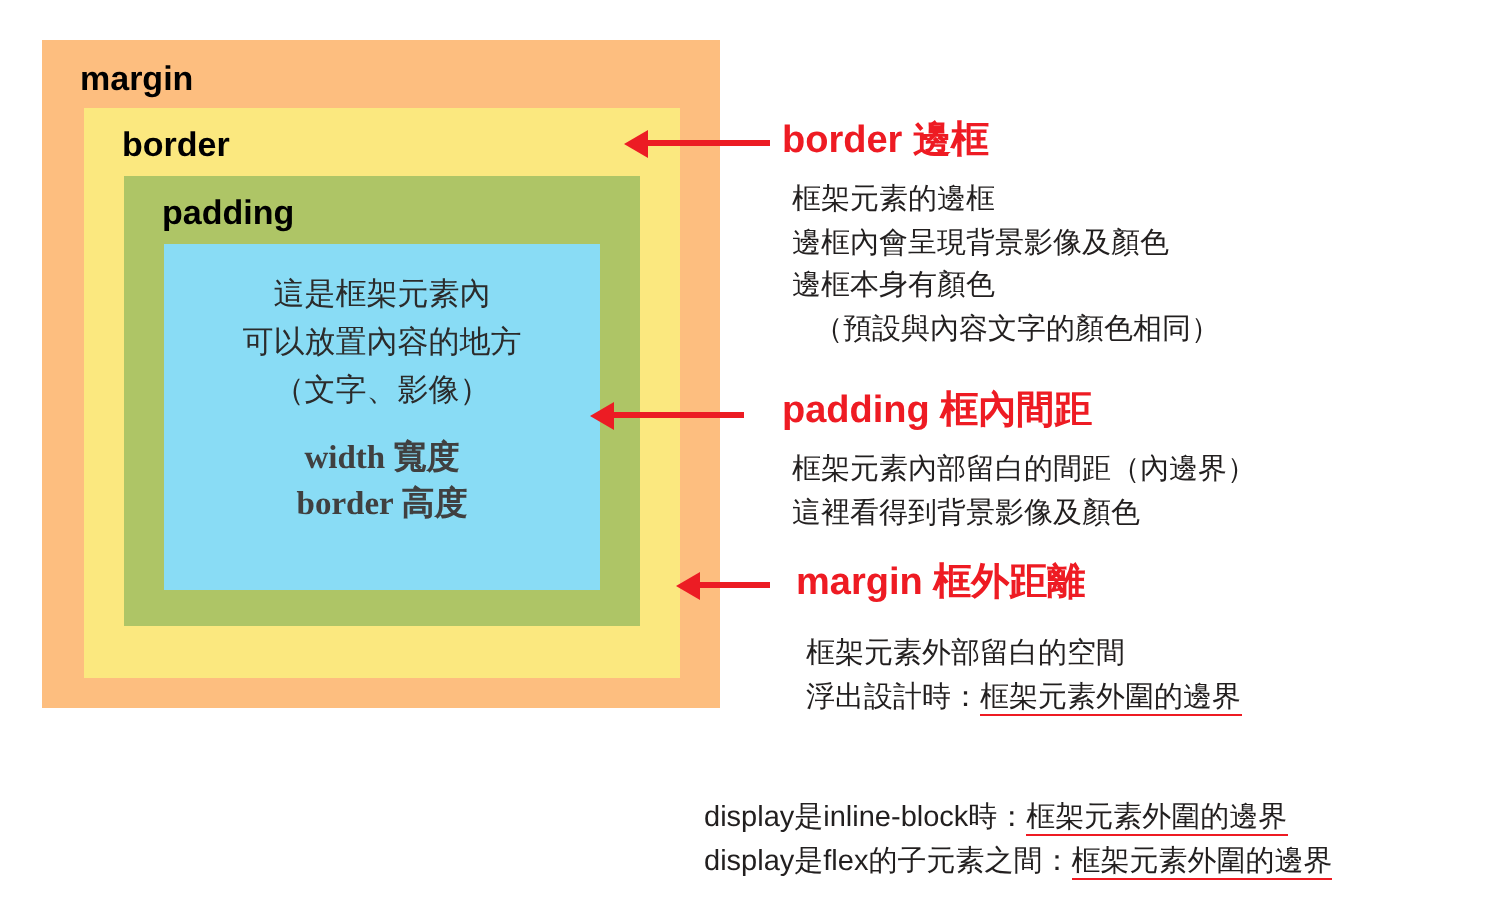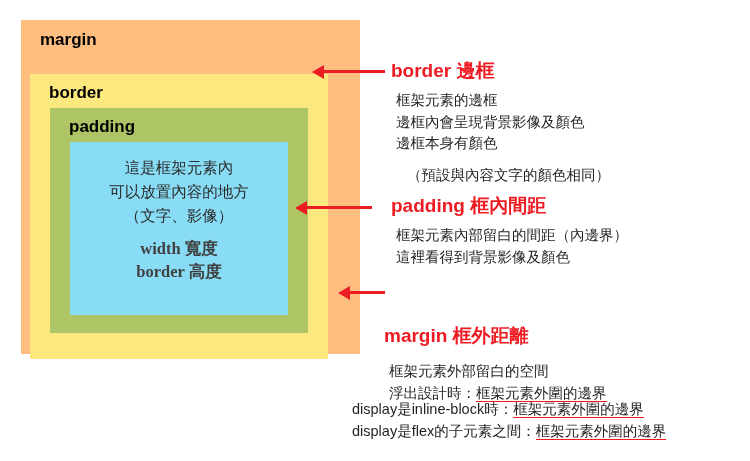--- a/index.html
+++ b/index.html
@@ -21,21 +21,21 @@
     font-size:17px;
     color:#000;
     line-height:1;
     white-space:nowrap;
     text-align:center;
   }
 
   #margin-box{left:21px;top:20px;width:339px;height:334px;background:#fdbe7f;}
   #margin-label{left:19px;top:11px;}
 
-  #border-box{left:9px;top:34px;width:298px;height:285px;background:#fbe87f;margin-top:20px;}
+  #border-box{left:21px;top:34px;width:298px;height:285px;background:#fbe87f;}
   #border-label{left:19px;top:10px;}
 
   #padding-box{left:20px;top:34px;width:258px;height:225px;background:#aec566;padding-left:44px;}
   #padding-label{left:19px;top:10px;}
 
   #content-box{left:20px;top:34px;width:218px;height:173px;background:#89dcf5;font-family:Liberation Serif, serif;}
 
   .content-text{
     position:absolute;
     left:0;top:14px;width:218px;
@@ -82,29 +82,29 @@
     color:#221f1f;
     font-size:14.5px;
     line-height:1.5;
     white-space:nowrap;
   }
   .note-body div{white-space:nowrap;}
   .u{
     border-bottom:1.6px solid #ee1b23;
     padding-bottom:0px;
   }
-  .indent{padding-left:11px;margin-top:10px;}
+  .indent{padding-left:11px;}
 
   #note-border{left:391px;top:60px;}
   #note-border .note-body{margin-top:7px;padding-left:5px;}
 
   #note-padding{left:391px;top:195px;}
   #note-padding .note-body{margin-top:7px;padding-left:5px;}
 
-  #note-margin{left:384px;top:281px;margin-top:44px;}
+  #note-margin{left:398px;top:281px;}
   #note-margin .note-body{margin-top:13px;padding-left:5px;}
 
   #note-extra{
     position:absolute;left:352px;top:398px;
     color:#221f1f;font-size:14.5px;line-height:1.52;white-space:nowrap;
   }
 </style>
 </head>
 <body>
 

